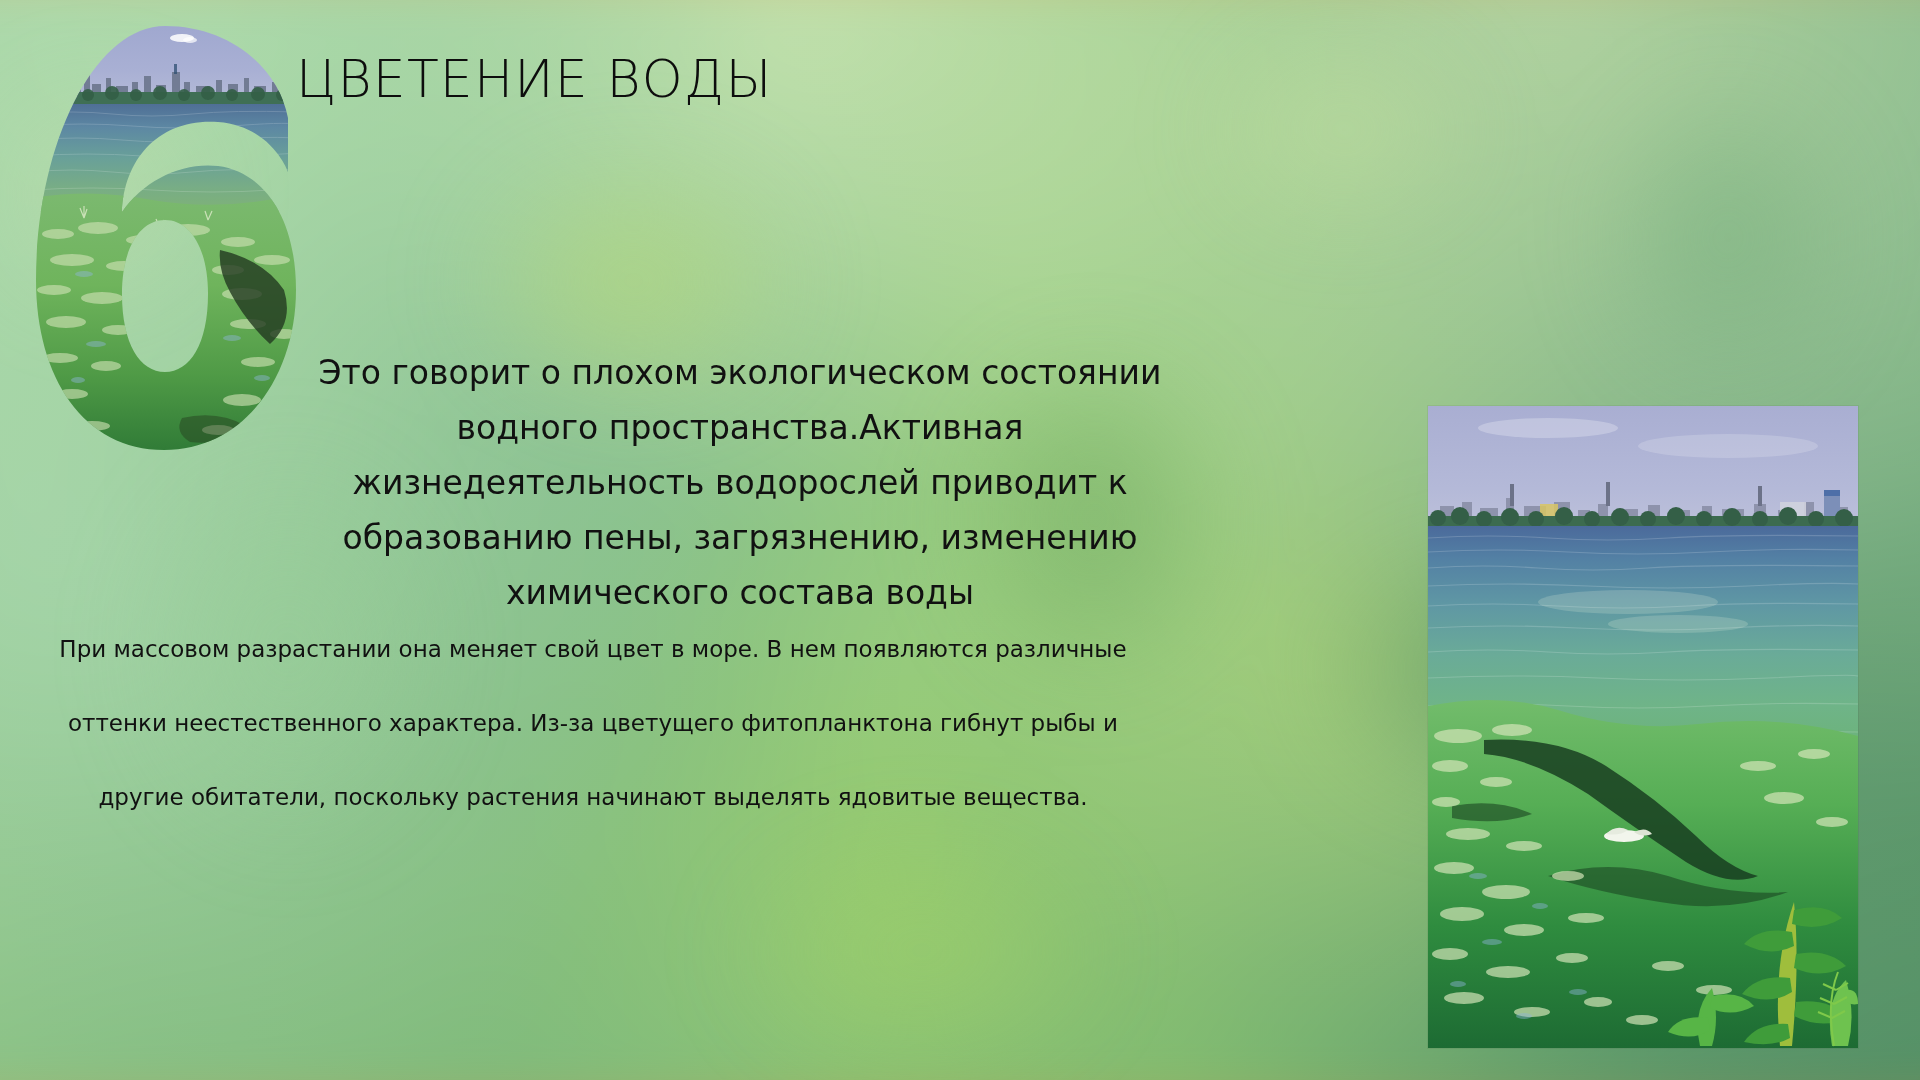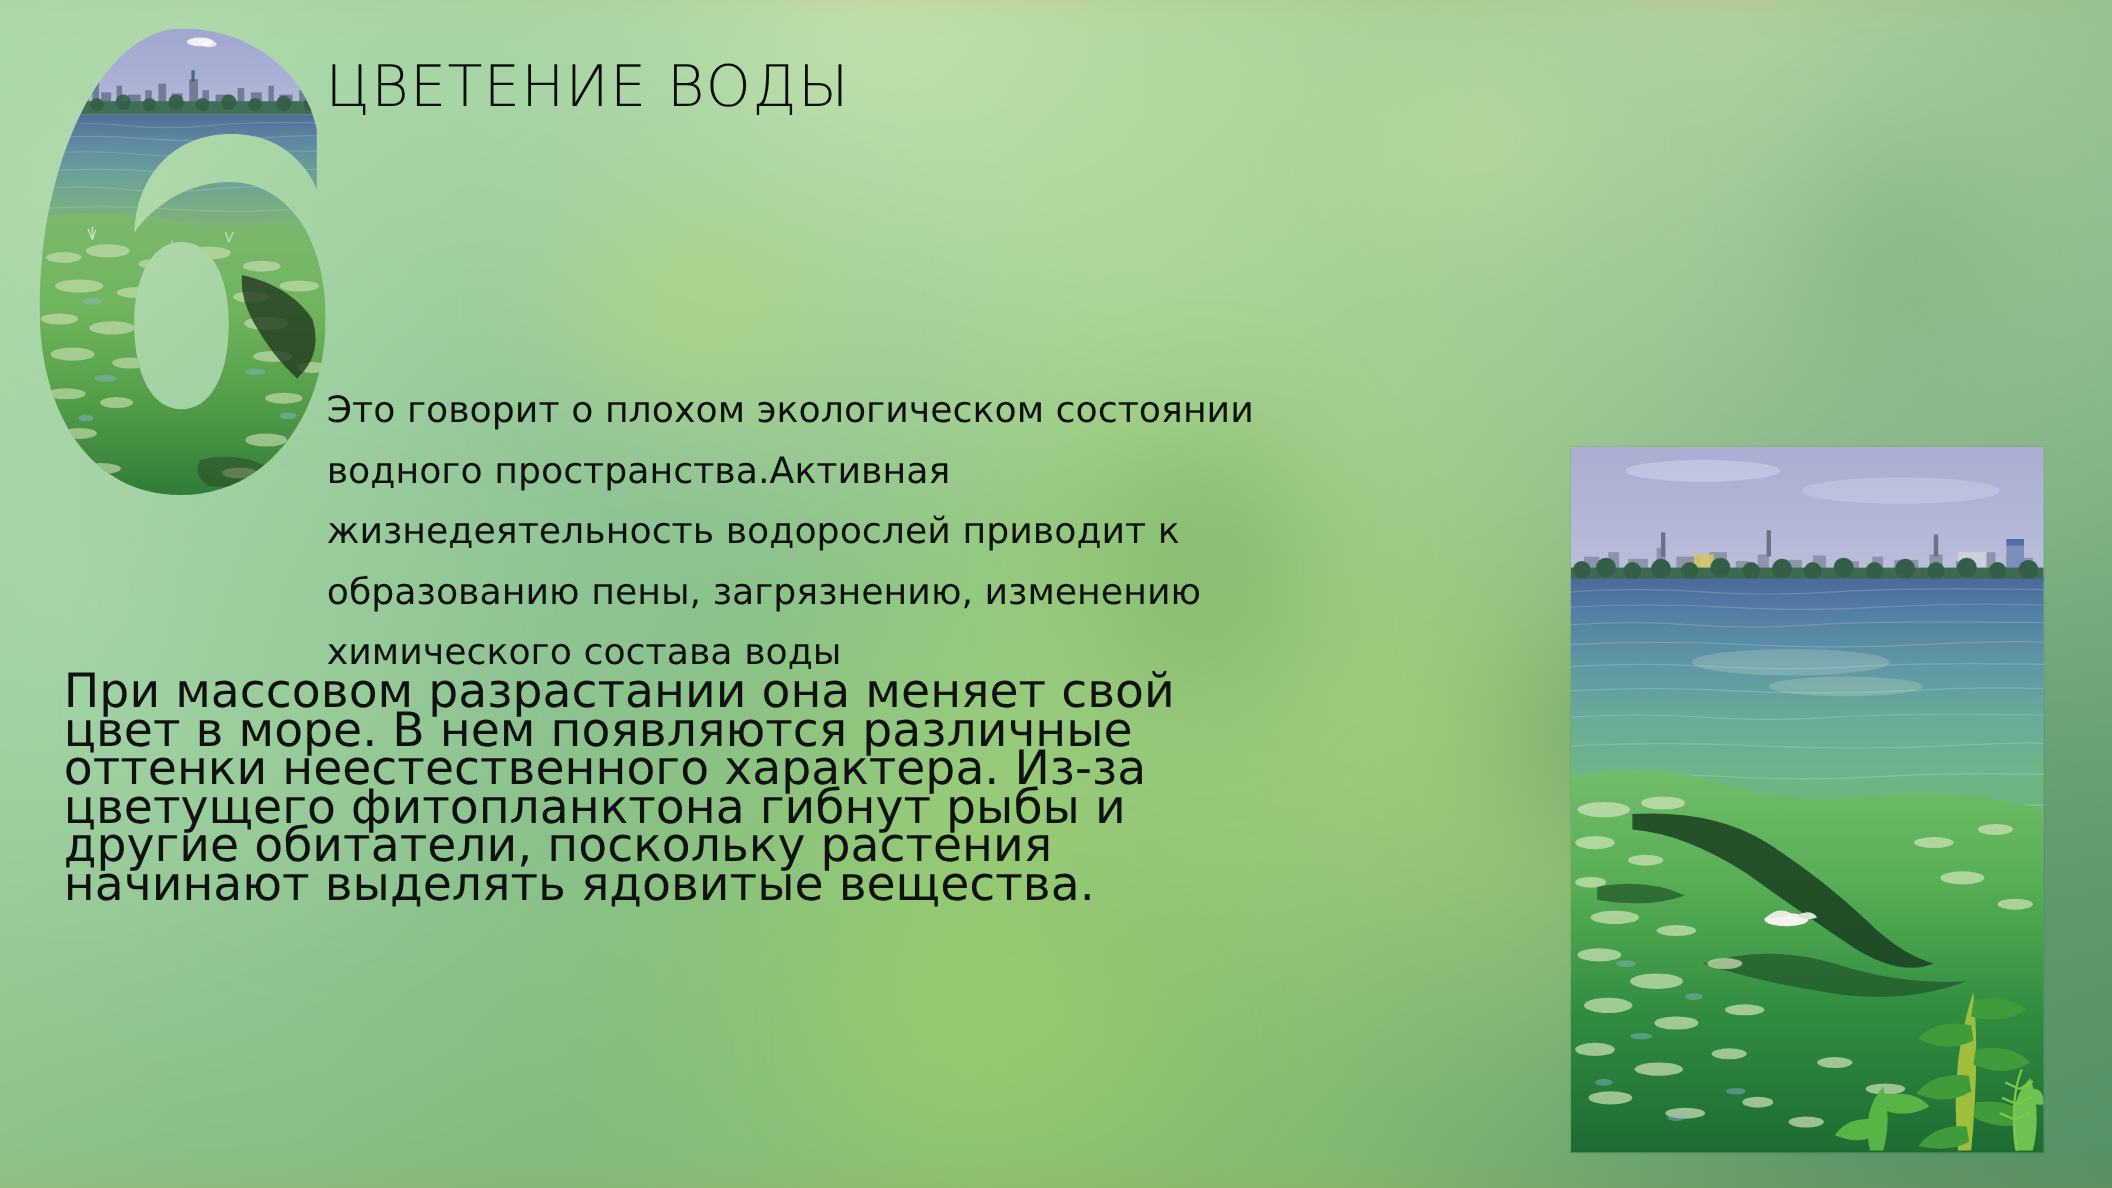--- a/index.html
+++ b/index.html
@@ -98,30 +98,32 @@
     font-size: 33px;
     line-height: 55px;
   }
   .para-top {
     left: 294px;
     top: 128px;
     width: 1610px;
     text-align: left;
   }
   .para-mid {
-    left: 297px;
+    left: 310px;
     top: 345px;
     width: 860px;
+    text-align: center;
   }
   .para-bottom {
     left: 58px;
     top: 608px;
     width: 1070px;
-    font-size: 43px;
-    line-height: 35px;
+    text-align: center;
+    font-size: 23px;
+    line-height: 74px;
   }
 
   
   .para-bottom { top: 612px; }
 
   
   .photo {
     position: absolute;
     left: 1428px;
     top: 406px;

